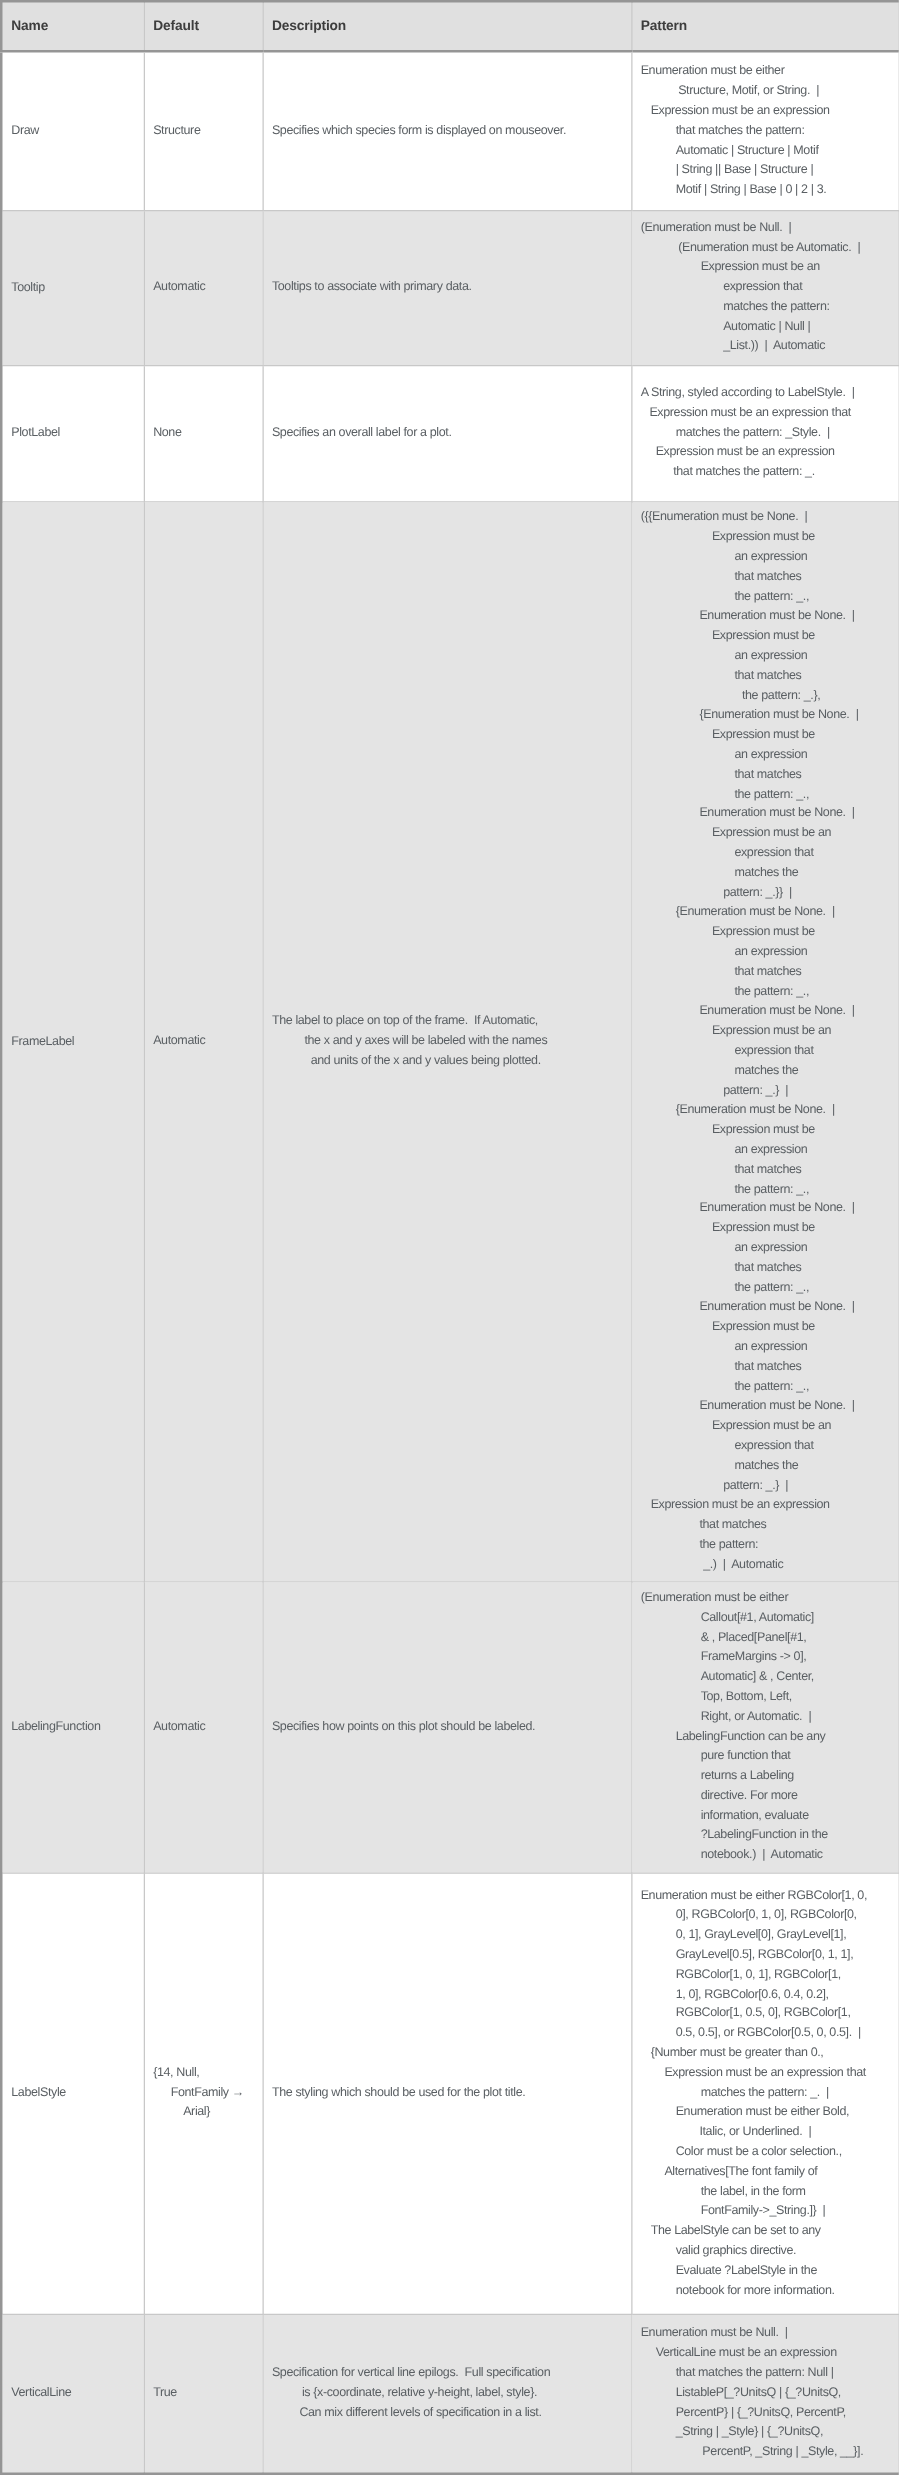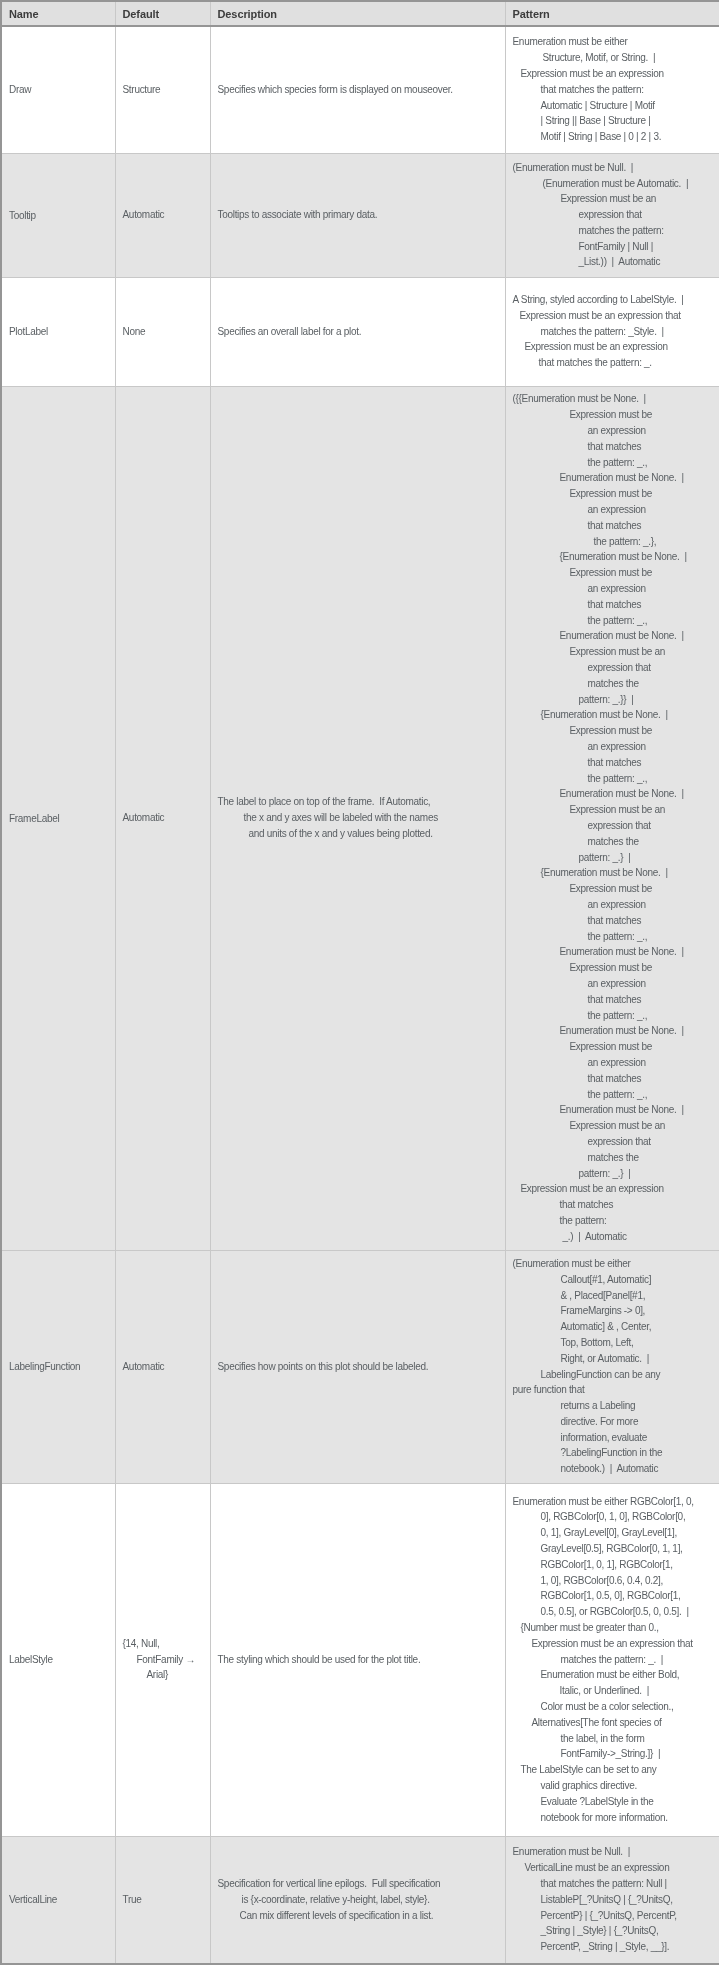--- a/index.html
+++ b/index.html
@@ -51,21 +51,21 @@
 <body>
 
 <table class="opts">
   <colgroup>
     <col style="width:114px">
     <col style="width:95px">
     <col style="width:295px">
     <col style="width:215px">
   </colgroup>
   <thead>
-    <tr style="height:25px">
+    <tr style="height:40px">
       <th>Name</th>
       <th>Default</th>
       <th>Description</th>
       <th>Pattern</th>
     </tr>
   </thead>
   <tbody>
     <tr style="height:127px">
       <td>Draw</td>
       <td>
@@ -102,21 +102,21 @@
             <div class="line" style="margin-left: 0px;">Tooltips to associate with primary data.</div>
           </div>
         </td>
       <td>
           <div class="cell-block">
             <div class="line" style="margin-left: 0px;">(Enumeration must be Null.  |</div>
             <div class="line" style="margin-left: 30px;">(Enumeration must be Automatic.  |</div>
             <div class="line" style="margin-left: 48px;">Expression must be an</div>
             <div class="line" style="margin-left: 66px;">expression that</div>
             <div class="line" style="margin-left: 66px;">matches the pattern:</div>
-            <div class="line" style="margin-left: 66px;">FontFamily | Null |</div>
+            <div class="line" style="margin-left: 66px;">Automatic | Null |</div>
             <div class="line" style="margin-left: 66px;">_List.))  |  Automatic</div>
           </div>
         </td>
     </tr>
     <tr style="height:109px">
       <td>PlotLabel</td>
       <td>
           <div class="cell-block">
             <div class="line" style="margin-left: 0px;">None</div>
           </div>
@@ -224,21 +224,21 @@
       <td>
           <div class="cell-block">
             <div class="line" style="margin-left: 0px;">(Enumeration must be either</div>
             <div class="line" style="margin-left: 48px;">Callout[#1, Automatic]</div>
             <div class="line" style="margin-left: 48px;">&amp; , Placed[Panel[#1,</div>
             <div class="line" style="margin-left: 48px;">FrameMargins -&gt; 0],</div>
             <div class="line" style="margin-left: 48px;">Automatic] &amp; , Center,</div>
             <div class="line" style="margin-left: 48px;">Top, Bottom, Left,</div>
             <div class="line" style="margin-left: 48px;">Right, or Automatic.  |</div>
             <div class="line" style="margin-left: 28px;">LabelingFunction can be any</div>
-            <div class="line" style="">pure function that</div>
+            <div class="line" style="margin-left: 48px;">pure function that</div>
             <div class="line" style="margin-left: 48px;">returns a Labeling</div>
             <div class="line" style="margin-left: 48px;">directive. For more</div>
             <div class="line" style="margin-left: 48px;">information, evaluate</div>
             <div class="line" style="margin-left: 48px;">?LabelingFunction in the</div>
             <div class="line" style="margin-left: 48px;">notebook.)  |  Automatic</div>
           </div>
         </td>
     </tr>
     <tr style="height:353px">
       <td>LabelStyle</td>
@@ -263,21 +263,21 @@
             <div class="line" style="margin-left: 28px;">RGBColor[1, 0, 1], RGBColor[1,</div>
             <div class="line" style="margin-left: 28px;">1, 0], RGBColor[0.6, 0.4, 0.2],</div>
             <div class="line" style="margin-left: 28px;">RGBColor[1, 0.5, 0], RGBColor[1,</div>
             <div class="line" style="margin-left: 28px;">0.5, 0.5], or RGBColor[0.5, 0, 0.5].  |</div>
             <div class="line" style="margin-left: 8px;">{Number must be greater than 0.,</div>
             <div class="line" style="margin-left: 19px;">Expression must be an expression that</div>
             <div class="line" style="margin-left: 48px;">matches the pattern: _.  |</div>
             <div class="line" style="margin-left: 28px;">Enumeration must be either Bold,</div>
             <div class="line" style="margin-left: 47px;">Italic, or Underlined.  |</div>
             <div class="line" style="margin-left: 28px;">Color must be a color selection.,</div>
-            <div class="line" style="margin-left: 19px;">Alternatives[The font species of</div>
+            <div class="line" style="margin-left: 19px;">Alternatives[The font family of</div>
             <div class="line" style="margin-left: 48px;">the label, in the form</div>
             <div class="line" style="margin-left: 48px;">FontFamily-&gt;_String.]}  |</div>
             <div class="line" style="margin-left: 8px;">The LabelStyle can be set to any</div>
             <div class="line" style="margin-left: 28px;">valid graphics directive.</div>
             <div class="line" style="margin-left: 28px;">Evaluate ?LabelStyle in the</div>
             <div class="line" style="margin-left: 28px;">notebook for more information.</div>
           </div>
         </td>
     </tr>
     <tr class="shaded" style="height:128px">
@@ -295,18 +295,18 @@
           </div>
         </td>
       <td>
           <div class="cell-block">
             <div class="line" style="margin-left: 0px;">Enumeration must be Null.  |</div>
             <div class="line" style="margin-left: 12px;">VerticalLine must be an expression</div>
             <div class="line" style="margin-left: 28px;">that matches the pattern: Null |</div>
             <div class="line" style="margin-left: 28px;">ListableP[_?UnitsQ | {_?UnitsQ,</div>
             <div class="line" style="margin-left: 28px;">PercentP} | {_?UnitsQ, PercentP,</div>
             <div class="line" style="margin-left: 28px;">_String | _Style} | {_?UnitsQ,</div>
-            <div class="line" style="margin-left: 28px;">PercentP, _String | _Style, __}].</div>
+            <div class="line" style="margin-left: 28px; text-align: center;">PercentP, _String | _Style, __}].</div>
           </div>
         </td>
     </tr>
   </tbody>
 </table>
 
 </body></html>

